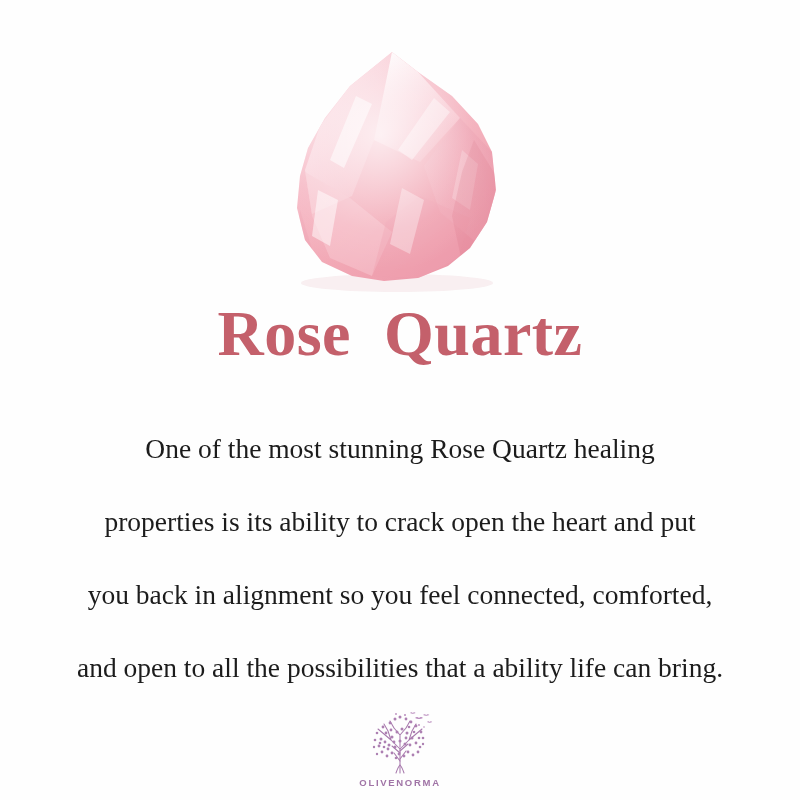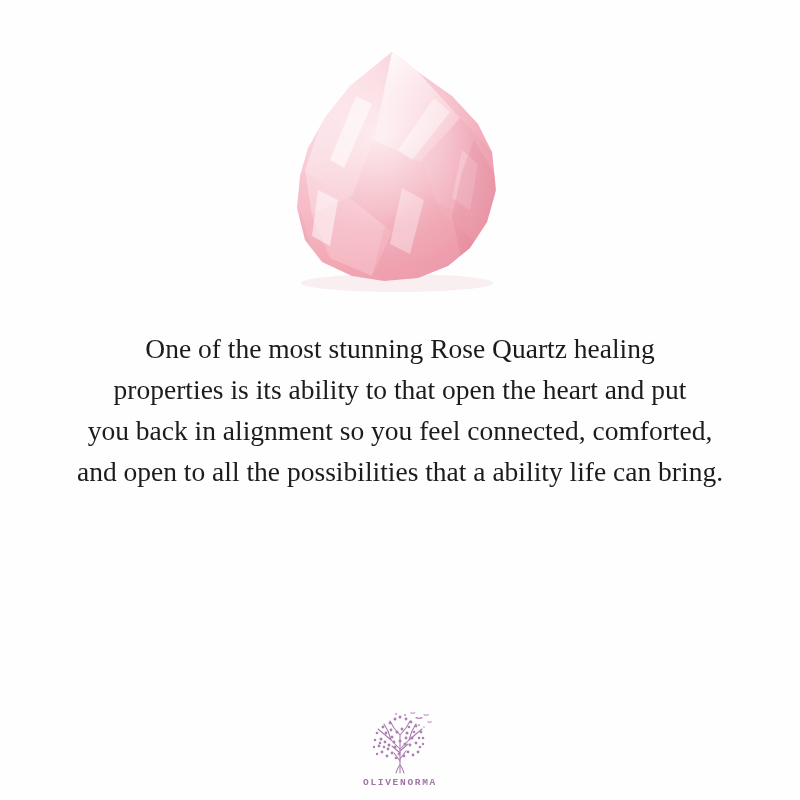--- a/index.html
+++ b/index.html
@@ -82,40 +82,41 @@
     width: 760px;
     font-family: "Liberation Serif", "DejaVu Serif", serif;
     font-size: 27.5px;
     line-height: 41px;
     color: #1c1c1c;
     text-align: center;
   }
   .body-copy .ln {
     display: block;
     white-space: nowrap;
+    margin-top: 32px;
   }
 
   
   .logo {
     position: absolute;
     left: 0;
     right: 0;
     bottom: 12px;
     display: flex;
     flex-direction: column;
     align-items: center;
   }
   .logo-mark {
     display: block;
     width: 78px;
     height: 68px;
   }
   .logo-word {
     margin-top: 0;
-    font-family: Liberation Mono, monospace;
+    font-family: Liberation Sans, sans-serif;
     font-size: 9.5px;
     font-weight: 600;
     letter-spacing: 1.7px;
     color: #a074a6;
     text-align: center;
   }
 </style>
 </head>
 <body>
 
@@ -185,25 +186,26 @@
         <path d="M462,150 L478,164 L470,210 L452,198 Z" fill="#ffffff" opacity="0.22"></path>
 
         <path d="M474,140 L496,176 L492,232 L462,262 L452,216 L462,172 Z" fill="#e07f93" opacity="0.32"></path>
         <path d="M300,210 L316,262 L360,282 L330,286 L296,252 Z" fill="#e99cab" opacity="0.28"></path>
 
         <rect x="280" y="40" width="240" height="250" fill="url(#gGlow)"></rect>
       </g>
     </svg>
   </div>
 
+  <h1 class="title">Rose  Quartz</h1>
 
 
   <div class="body-copy">
     <span class="ln">One of the most stunning Rose Quartz healing</span>
-    <span class="ln">properties is its ability to that open the heart and put</span>
+    <span class="ln">properties is its ability to crack open the heart and put</span>
     <span class="ln">you back in alignment so you feel connected, comforted,</span>
     <span class="ln">and open to all the possibilities that a ability life can bring.</span>
   </div>
 
   <div class="logo">
     <svg class="logo-mark" viewBox="0 0 78 68" xmlns="http://www.w3.org/2000/svg">
       <g stroke="#a87aad" stroke-width="1.05" fill="none" stroke-linecap="round">
 
         <path d="M39,64 L39,40"></path>
         <path d="M39,52 L33,44 M39,50 L45,42 M39,44 L31,37 M39,42 L47,35"></path>

